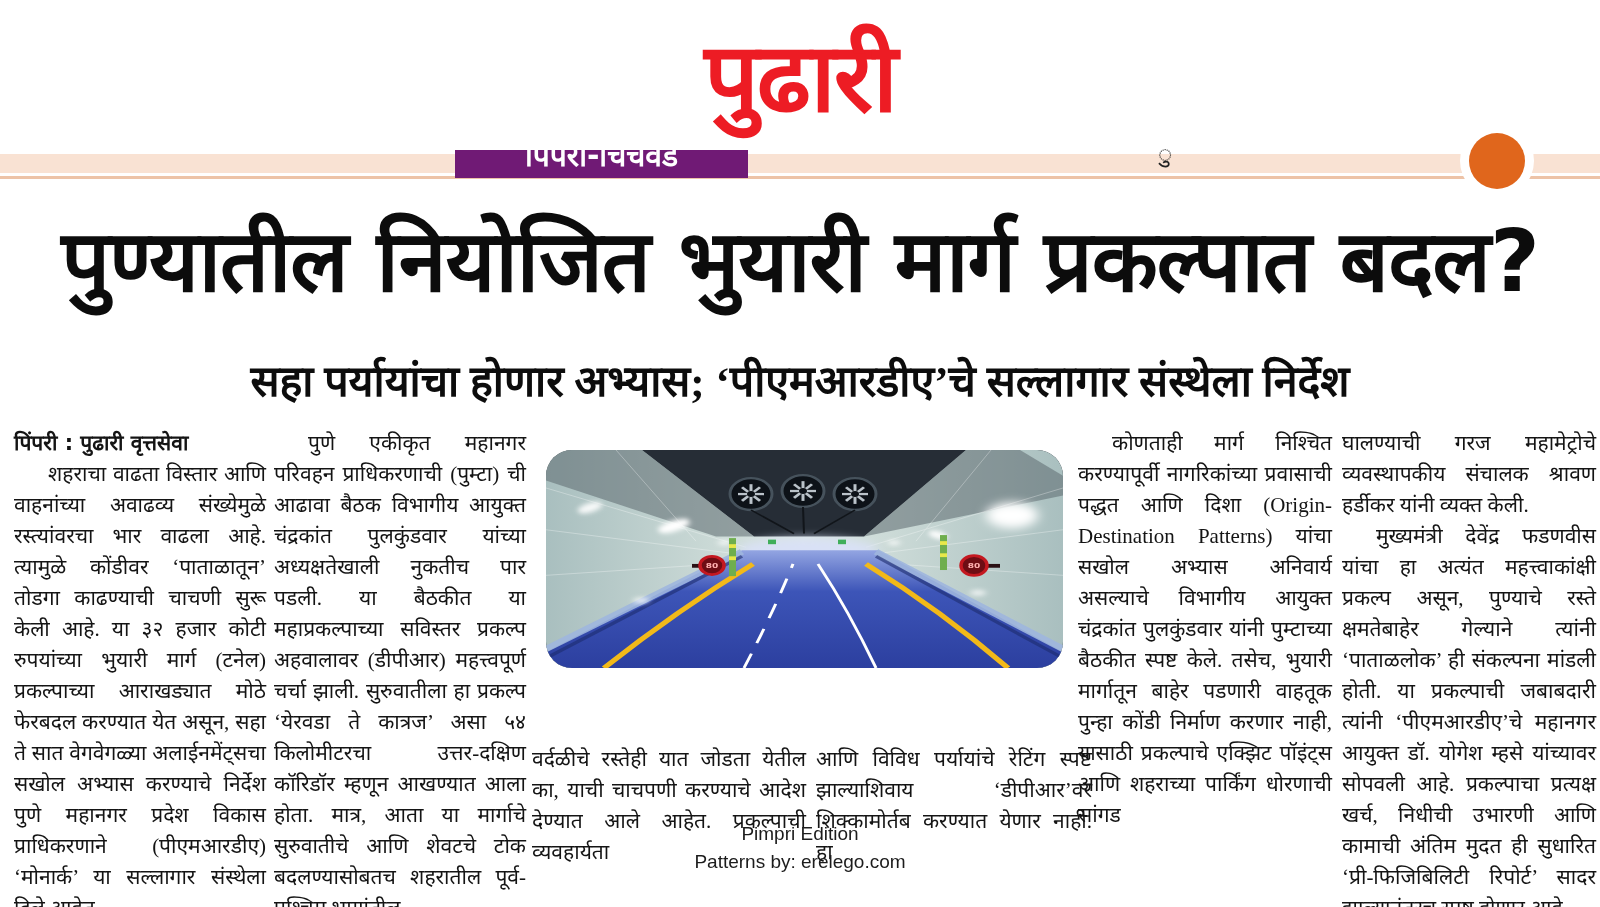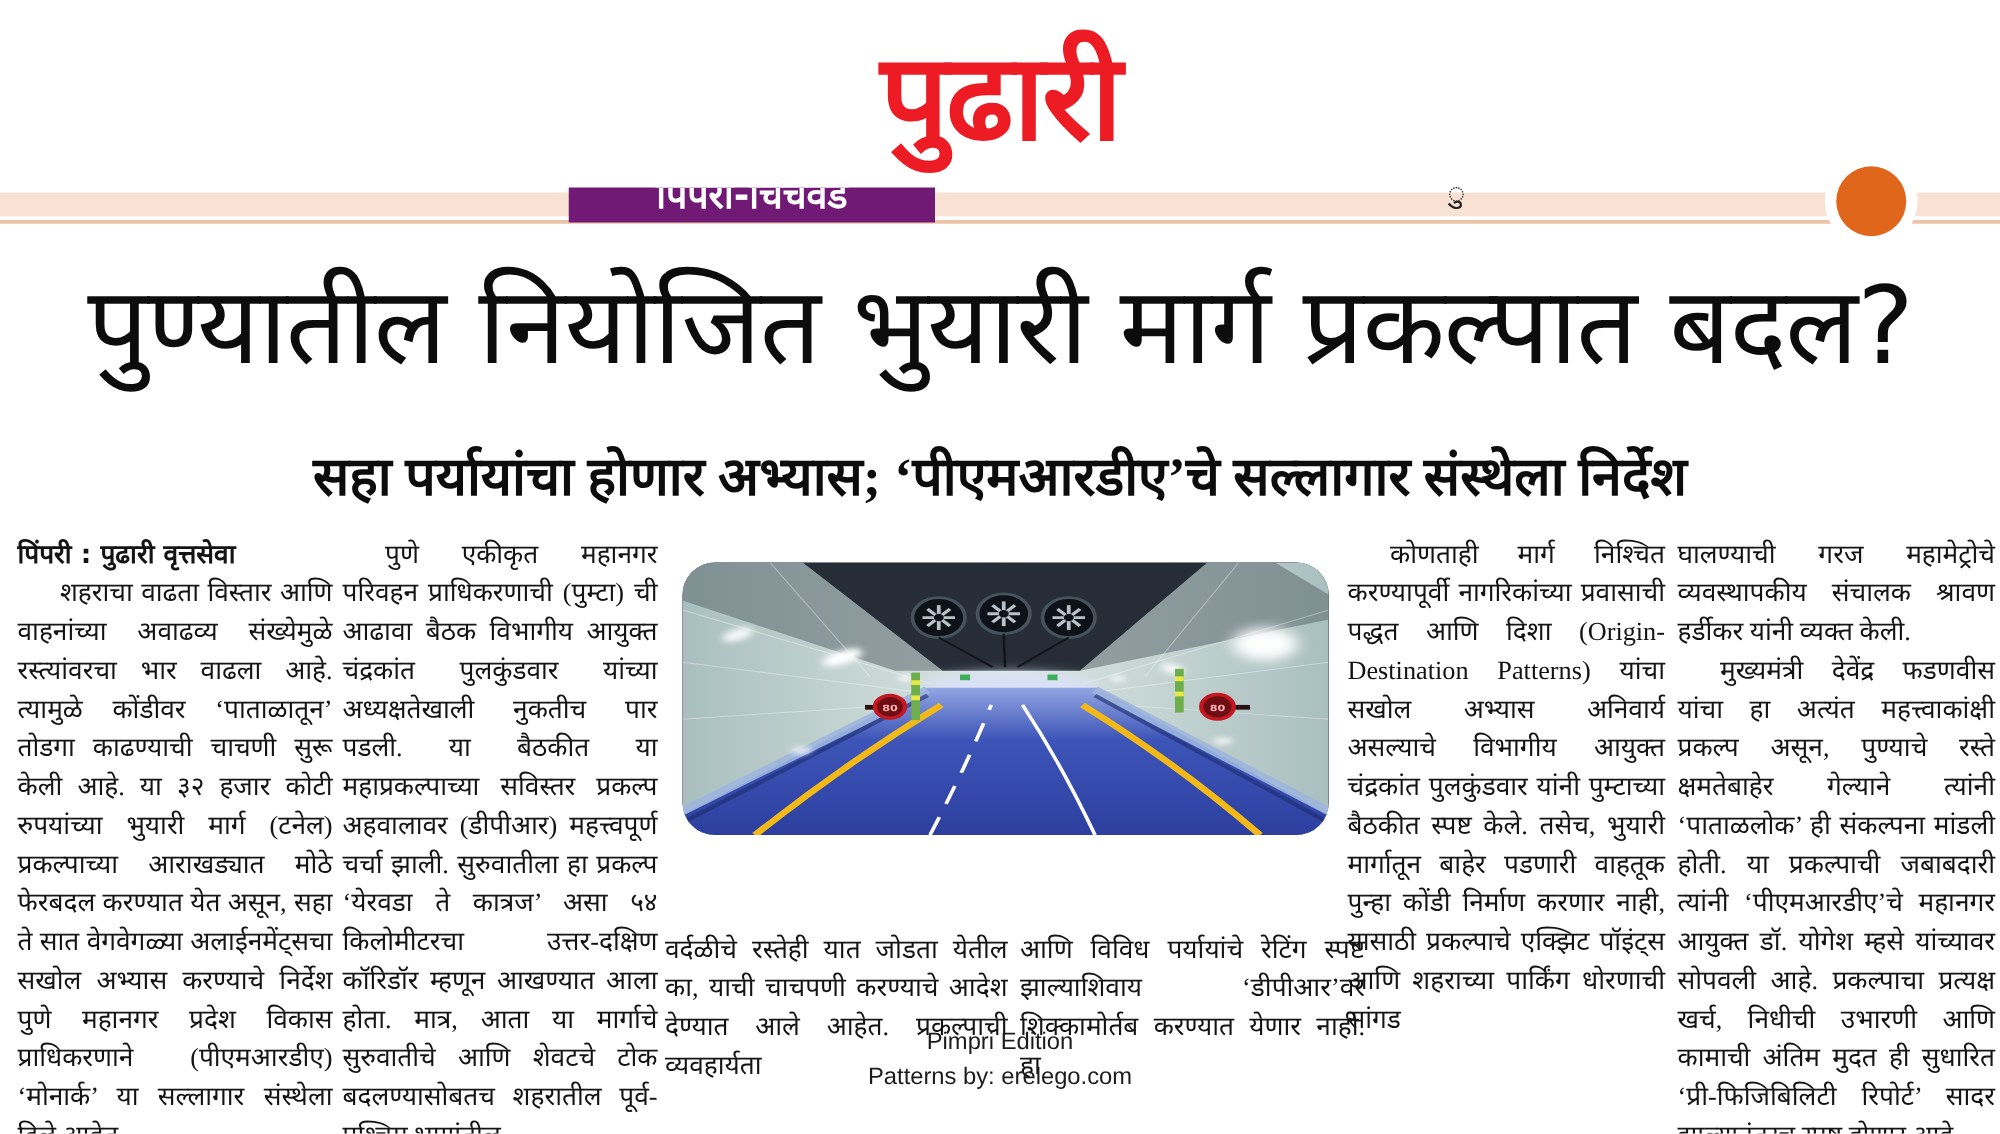--- a/index.html
+++ b/index.html
@@ -18,21 +18,21 @@
       font-family:"DejaVu Sans", sans-serif;font-weight:bold;font-size:30px;white-space:nowrap;}
   .strip-fragment{position:absolute;left:1158px;top:136px;z-index:2;font-size:24px;color:#222;
       font-family:"DejaVu Sans", sans-serif;}
   .corner-ring{position:absolute;left:1460px;top:124px;width:74px;height:74px;border-radius:50%;
       background:#ffffff;z-index:2;}
   .corner-dot{position:absolute;left:1469px;top:133px;width:56px;height:56px;border-radius:50%;
       background:#e0661c;z-index:2;}
 
   
   .headline{position:absolute;left:10px;right:10px;top:208px;text-align:center;z-index:3;
-      font-family:"DejaVu Sans", sans-serif;font-weight:400;font-size:86px;line-height:1.25;
+      font-family:"DejaVu Sans", sans-serif;font-weight:700;font-size:86px;line-height:1.25;
       color:#0c0c0c;letter-spacing:-1px;}
   .subheadline{position:absolute;left:10px;right:10px;top:350px;text-align:center;z-index:3;
       font-family:"Liberation Serif", serif;font-weight:700;font-size:43px;color:#0c0c0c;}
 
   
   .bodytext{position:absolute;font-size:21px;line-height:31px;text-align:justify;color:#141414;}
   .bodytext p{margin:0;}
   .bodytext p.indent{text-indent:34px;}
   .dateline{font-family:"DejaVu Sans", sans-serif;font-weight:bold;font-size:21px;line-height:31px;}
   .col1{left:14px;top:428px;width:252px;}

